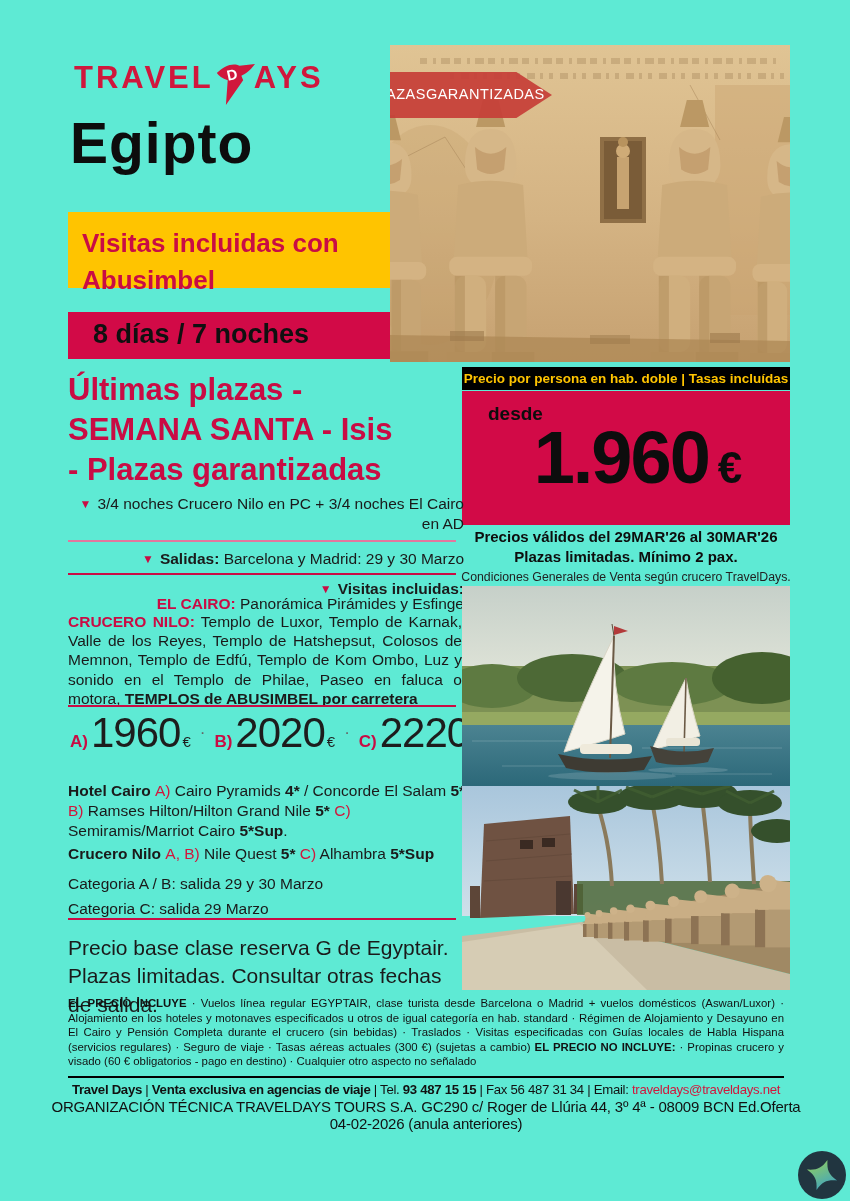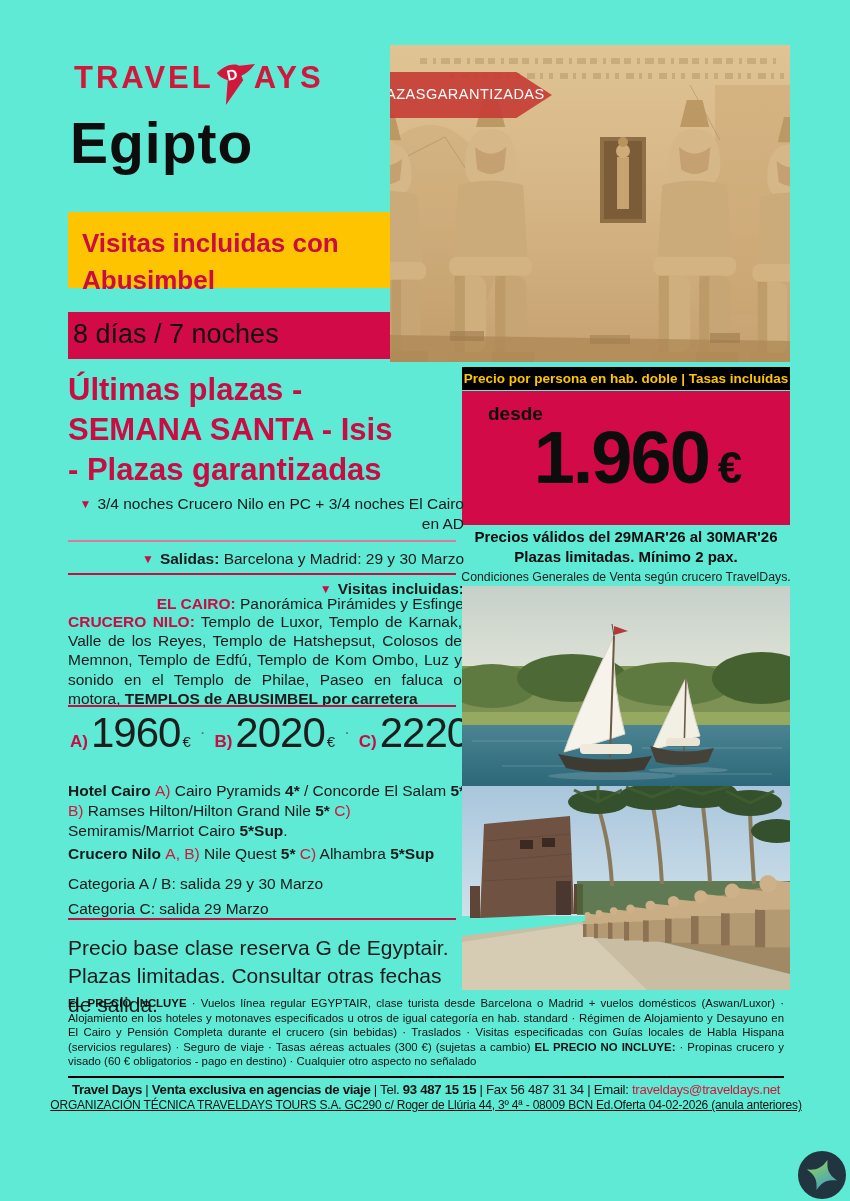--- a/index.html
+++ b/index.html
@@ -17,21 +17,21 @@
   
   .logo{left:74px;top:60px;display:flex;align-items:flex-start;color:var(--logored);
         font-weight:bold;font-size:31px;letter-spacing:3px;}
   .logo svg{margin:0 -1px 0 1px;}
 
   .destination{left:70px;top:110px;font-size:57px;font-weight:bold;color:#0d0d0d;letter-spacing:1px;}
 
   .hl-box{left:68px;top:212px;width:322px;height:76px;background:var(--yellow);box-sizing:border-box;
           padding:13px 14px;color:var(--crimson);font-weight:bold;font-size:26px;line-height:1.42;}
   .dur-box{left:68px;top:312px;width:322px;height:47px;background:var(--pink);box-sizing:border-box;
-           padding:7px 5px;color:#101010;font-weight:normal;font-size:27px;}
+           padding:7px 25px;color:#101010;font-weight:bold;font-size:27px;}
 
   .hero{left:390px;top:45px;width:400px;height:317px;}
   .hero svg,.photo svg{display:block;width:100%;height:100%;}
 
   .badge{left:390px;top:72px;width:162px;height:46px;background:rgba(198,62,56,0.93);
          clip-path:polygon(0 0,78% 0,100% 50%,78% 100%,0 100%);
          display:flex;flex-direction:row;justify-content:center;align-items:center;
          padding-right:30px;box-sizing:border-box;color:#fff;font-weight:normal;font-size:14.5px;line-height:1.35;
          letter-spacing:.5px;}
 
@@ -70,21 +70,21 @@
 
   .photo{width:328px;height:200px;left:462px;}
 
   .fine{left:68px;top:996px;width:716px;font-size:11.4px;line-height:1.28;color:#111;text-align:justify;}
   .rich-b{font-weight:bold;}
   .rich-c{color:var(--logored);}
   .rich-link{color:var(--logored);text-decoration:none;}
 
   .footer-rule{left:68px;top:1076px;width:716px;height:2px;background:#000;}
   .footer1{left:40px;top:1082px;width:772px;text-align:center;font-size:13.2px;letter-spacing:-0.3px;color:#111;}
-  .footer2{left:40px;top:1098px;width:772px;text-align:center;font-size:12px;letter-spacing:-0.2px;color:#111;text-decoration:underline;}
+  .footer2{left:40px;top:1098px;width:772px;text-align:center;font-size:15px;letter-spacing:-0.2px;color:#111;}
 
   .watermark{right:3px;bottom:1px;width:50px;height:50px;cursor:pointer;}
 </style>
 </head>
 <body>
 
 <div id="flyer">
 
   <div class="abs logo">
     <span>TRAVEL</span>

